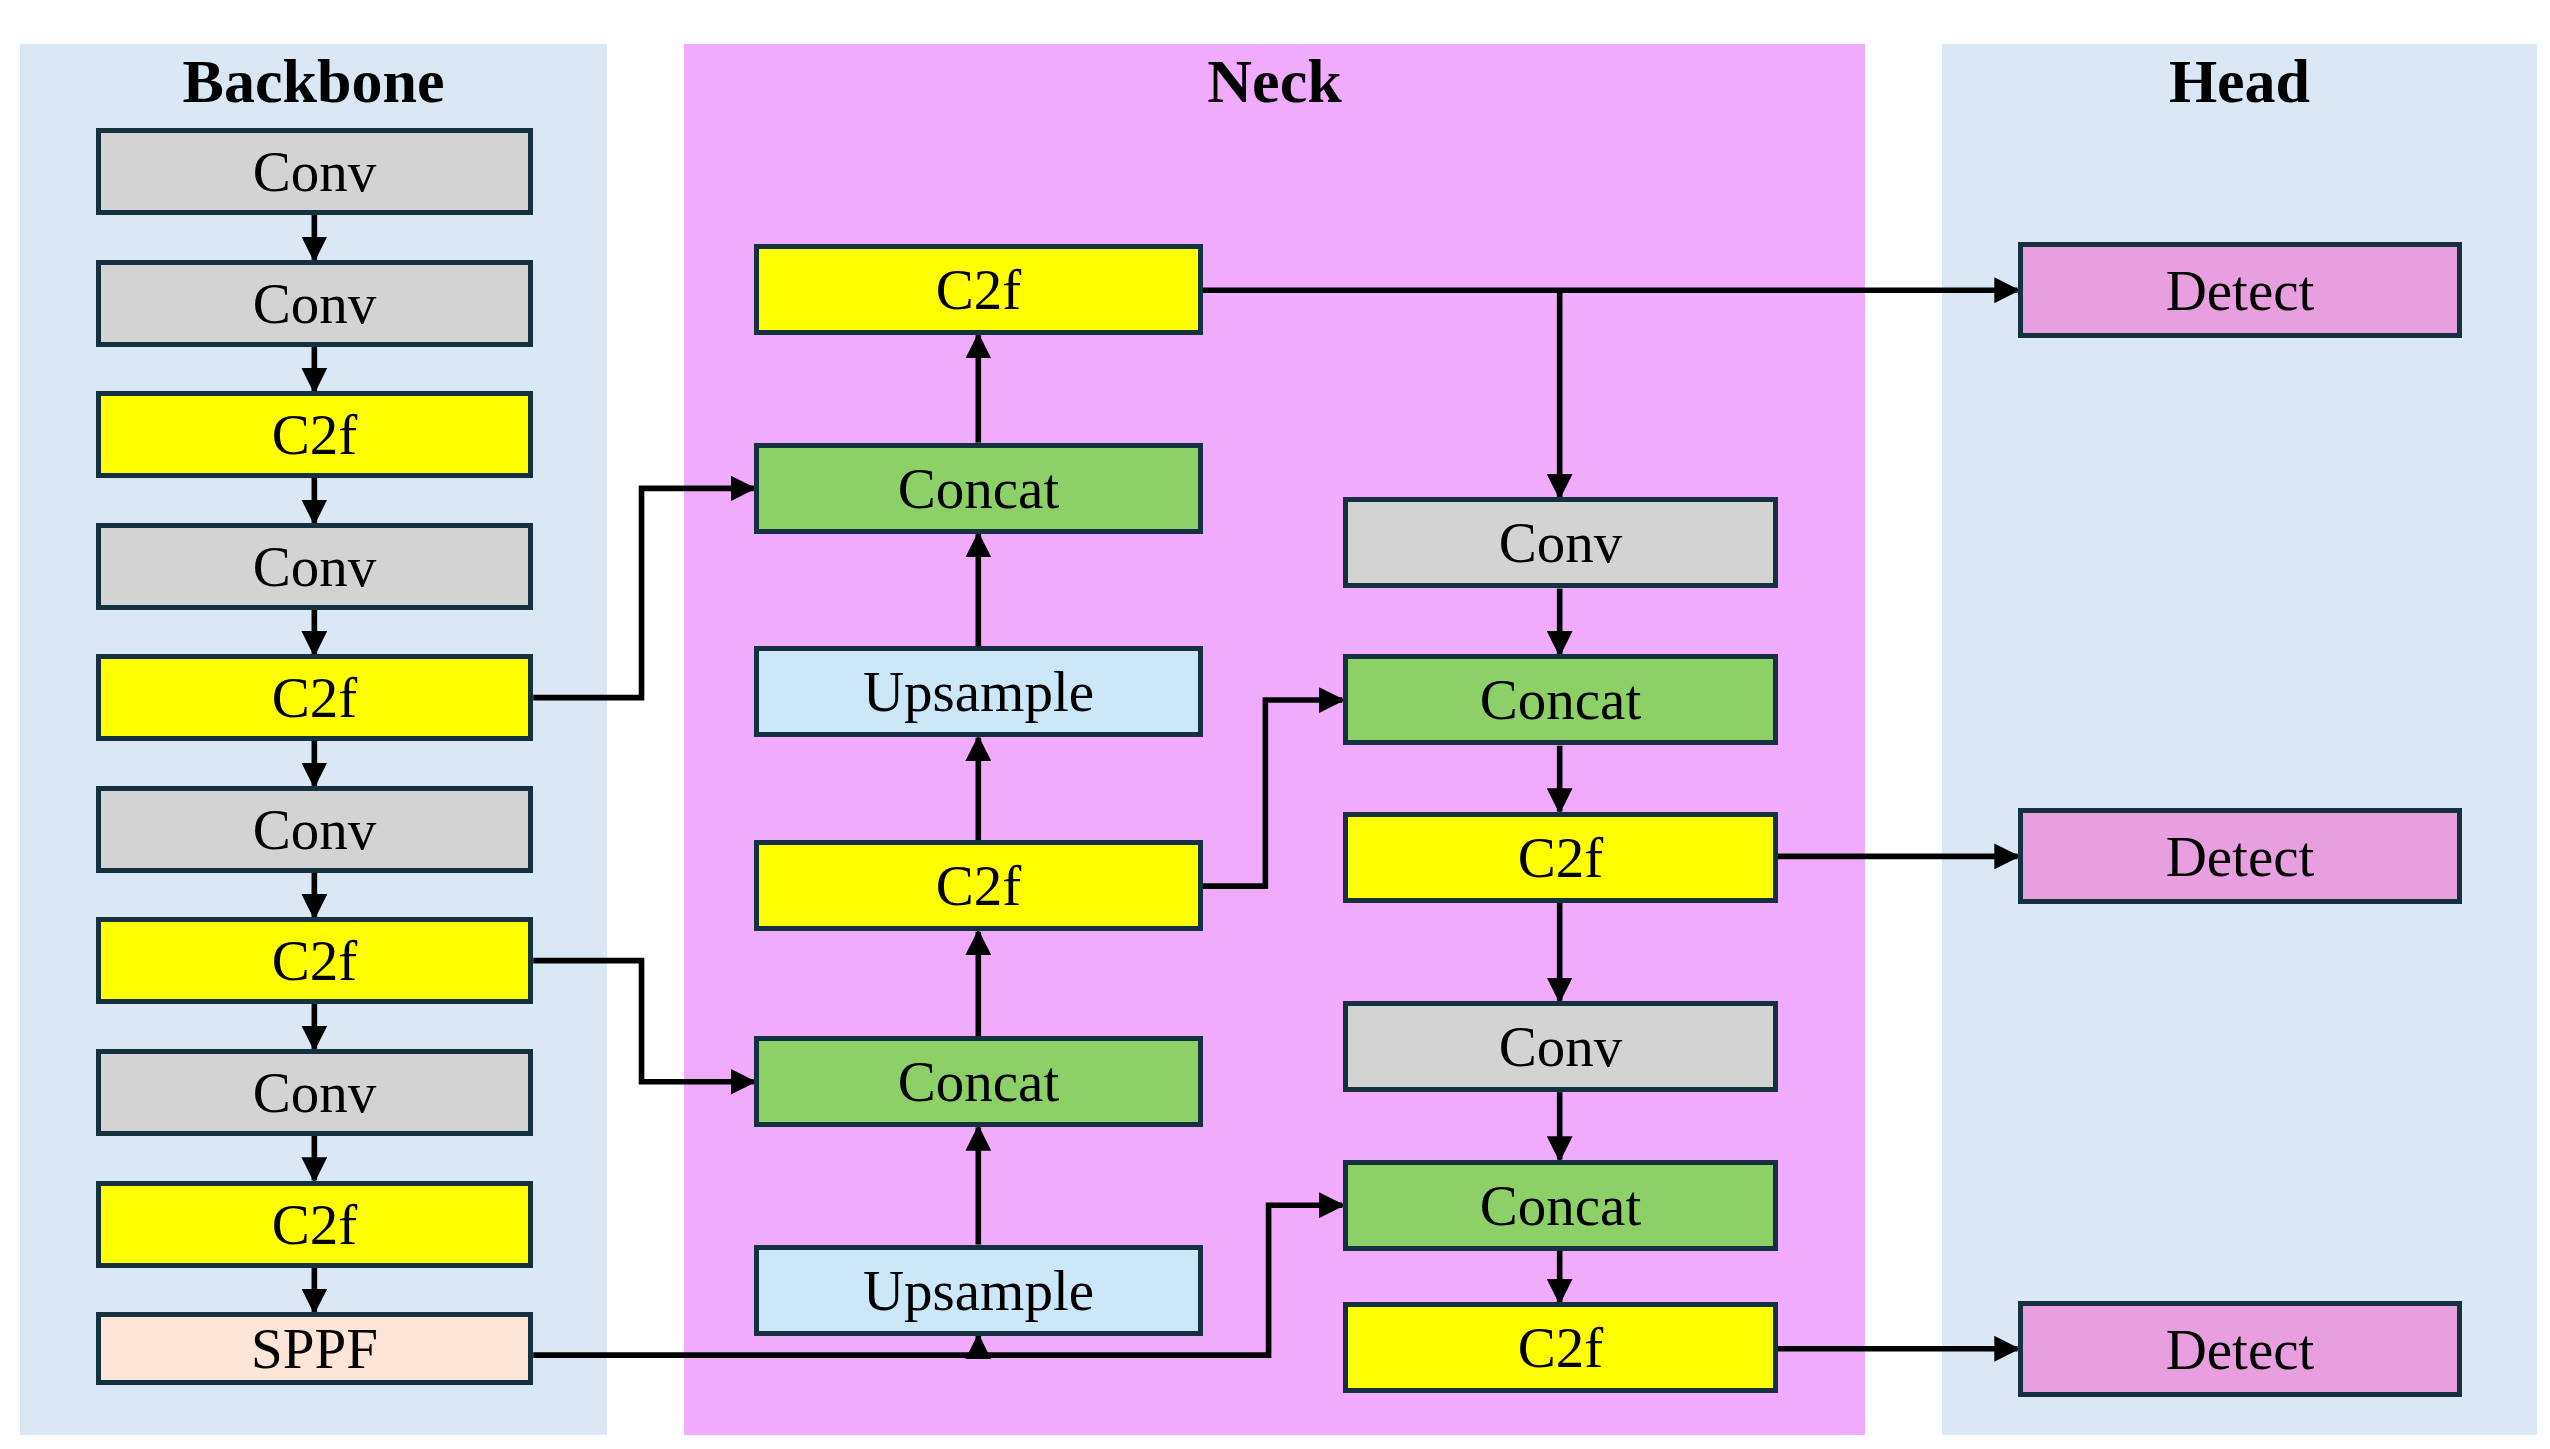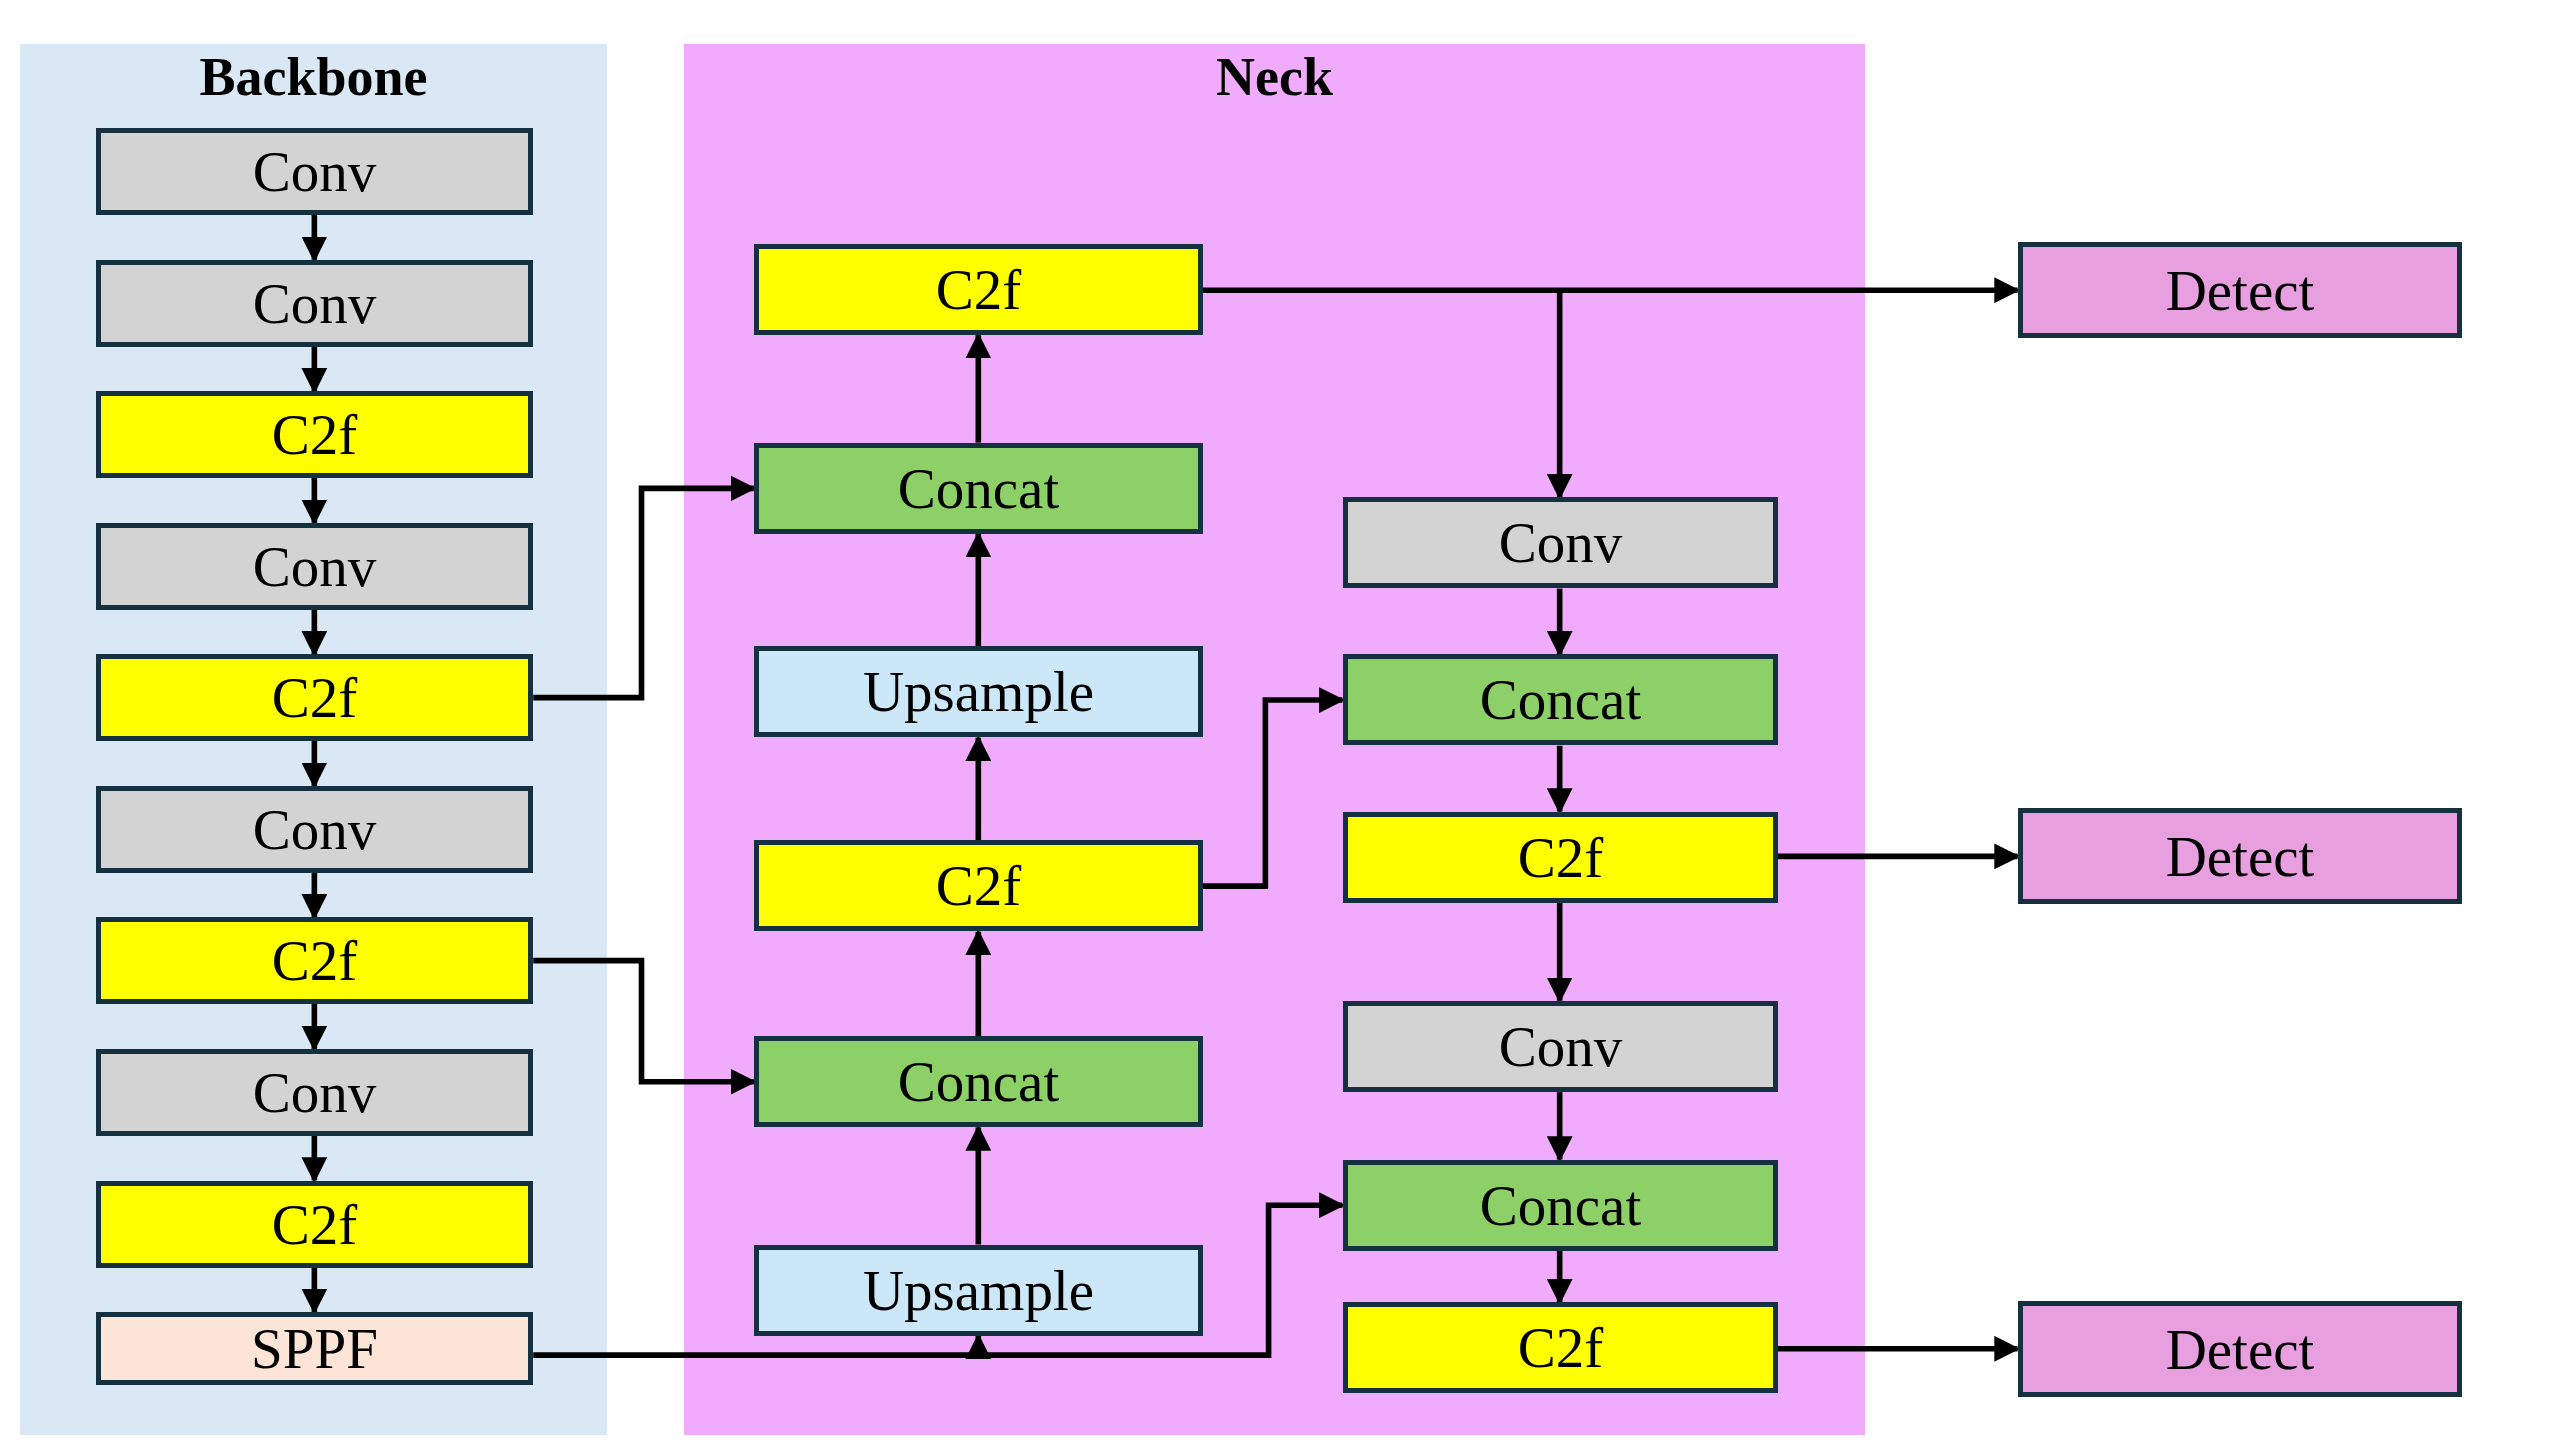--- a/index.html
+++ b/index.html
@@ -22,21 +22,21 @@
   }
   .panel-backbone { left: 20px;   width: 587px;  }
   .panel-neck     { left: 684px;  width: 1181px; }
   .panel-head     { left: 1942px; width: 595px;  }
   .panel-title {
     position: absolute;
     top: 1.6px;
     left: 0;
     width: 100%;
     text-align: center;
-    font-size: 54px;
+    font-size: 62px;
     font-weight: bold;
     color: #000000;
     line-height: 1.15;
   }
   .node {
     position: absolute;
     box-sizing: border-box;
     border: 5.6px solid #15303f;
     display: flex;
     align-items: center;
@@ -64,20 +64,23 @@
 <div id="diagram">
 
   <div class="panel panel-backbone" style="background: rgb(218, 231, 245);">
     <div class="panel-title" style="color: rgb(0, 0, 0);">Backbone</div>
   </div>
 
   <div class="panel panel-neck" style="background: #f0abfc;">
     <div class="panel-title" style="color: rgb(0, 0, 0);">Neck</div>
   </div>
 
+  <div class="panel panel-head" style="background: rgb(218, 231, 245);">
+    <div class="panel-title" style="color: rgb(0, 0, 0);">Head</div>
+  </div>
 
   <svg id="edges-svg" xmlns="http://www.w3.org/2000/svg" viewBox="0 0 3180 1807">
     <defs>
       <marker id="arrowhead" viewBox="0 0 10 10" refX="9" refY="5" markerWidth="4.6" markerHeight="4.6" orient="auto-start-reverse">
         <path d="M 0 0 L 10 5 L 0 10 z" fill="#000000"></path>
       </marker>
     </defs>
   <polyline points="392,268 392,324" stroke="#000000" marker-end="url(#arrowhead)"></polyline>
       <polyline points="392,432 392,488" stroke="#000000" marker-end="url(#arrowhead)"></polyline>
       <polyline points="392,596 392,652" stroke="#000000" marker-end="url(#arrowhead)"></polyline>

